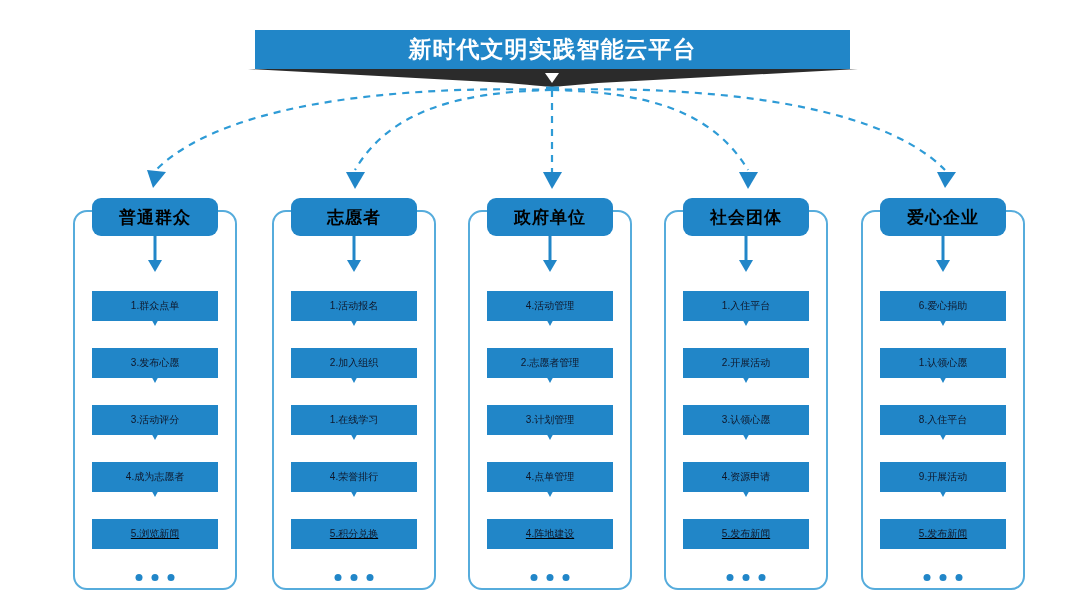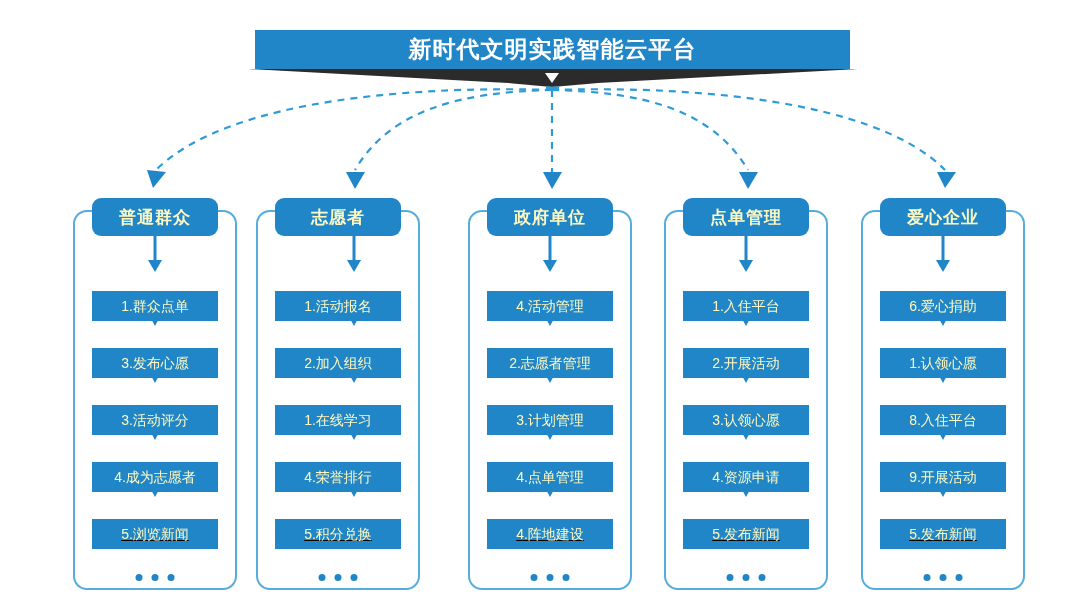--- a/index.html
+++ b/index.html
@@ -63,41 +63,41 @@
     position: absolute;
     top: 14px;
     width: 164px;
     height: 380px;
     border: 2px solid #56ACDC;
     border-radius: 14px;
     box-sizing: border-box;
     background: transparent;
   }
   .col-0 { left: 73px; }
-  .col-1 { left: 256px; }
+  .col-1 { left: 272px; }
   .col-2 { left: 468px; }
   .col-3 { left: 664px; }
   .col-4 { left: 861px; }
 
   .col-head {
     position: absolute;
     left: 50%;
     transform: translateX(-50%);
     top: -14px;
     width: 126px;
     height: 38px;
     background: #2186C8;
     border-radius: 9px;
     display: flex;
     align-items: center;
     justify-content: center;
     z-index: 3;
   }
   .col-head-text {
-    color: #fef9c3;
+    color: #000000;
     font-size: 17px;
     font-weight: bold;
     letter-spacing: 1px;
     line-height: 1;
     white-space: nowrap;
   }
 
   .col-body {
     position: absolute;
     left: 0;
@@ -112,22 +112,22 @@
     transform: translateX(-50%);
     width: 126px;
     height: 30px;
     background: #2186C8;
     display: flex;
     align-items: center;
     justify-content: center;
     z-index: 2;
   }
   .item-text {
-    color: #fef9c3;
-    font-size: 14px;
+    color: #0f172a;
+    font-size: 10px;
     line-height: 1;
     white-space: nowrap;
   }
   .item-0 { top: 55px; }
   .item-1 { top: 112px; }
   .item-2 { top: 169px; align-items: center; }
   .item-3 { top: 226px; }
   .item-4 { top: 283px; text-decoration: underline; }
 
   .dots {
@@ -329,21 +329,21 @@
         <div class="dots">
           <span class="dot"></span>
           <span class="dot"></span>
           <span class="dot"></span>
         </div>
       </div>
     </div>
 
     <div class="col col-3">
       <div class="col-head">
-        <span class="col-head-text">点单管理</span>
+        <span class="col-head-text">社会团体</span>
       </div>
       <div class="col-body">
         <div class="item item-0">
             <span class="item-text">1.入住平台</span>
           </div>
         <div class="item item-1">
             <span class="item-text">2.开展活动</span>
           </div>
         <div class="item item-2">
             <span class="item-text">3.认领心愿</span>

